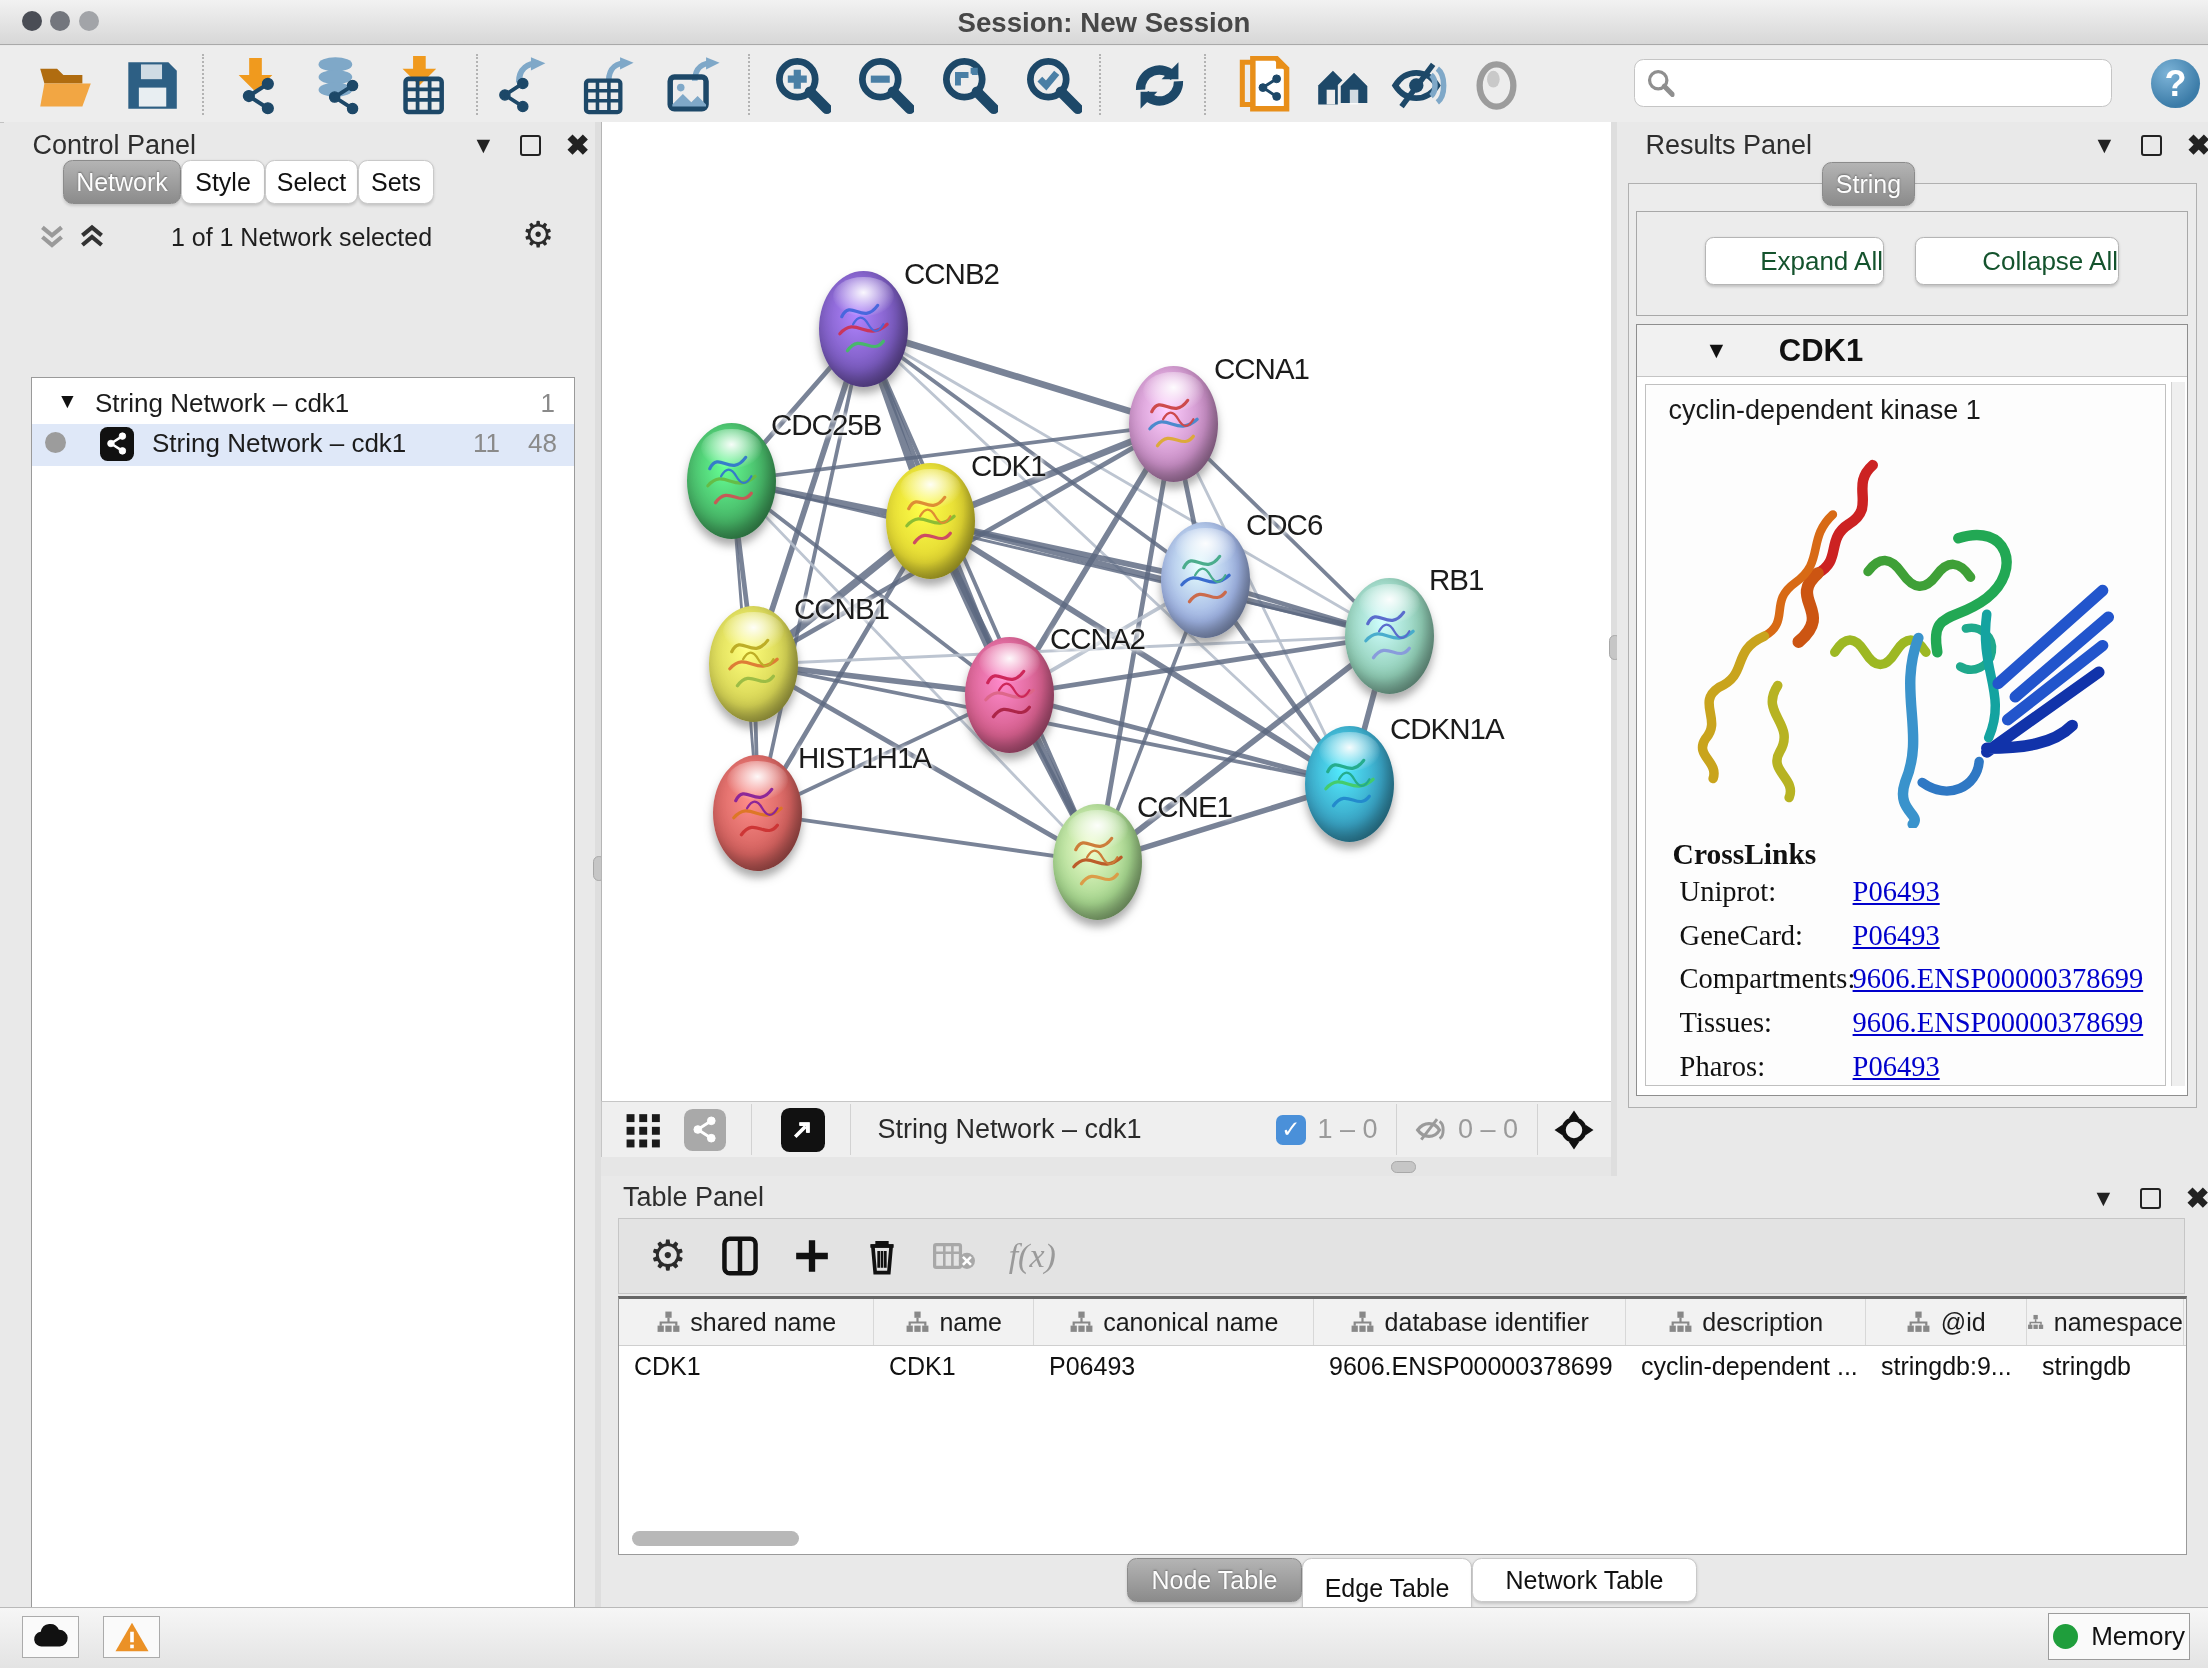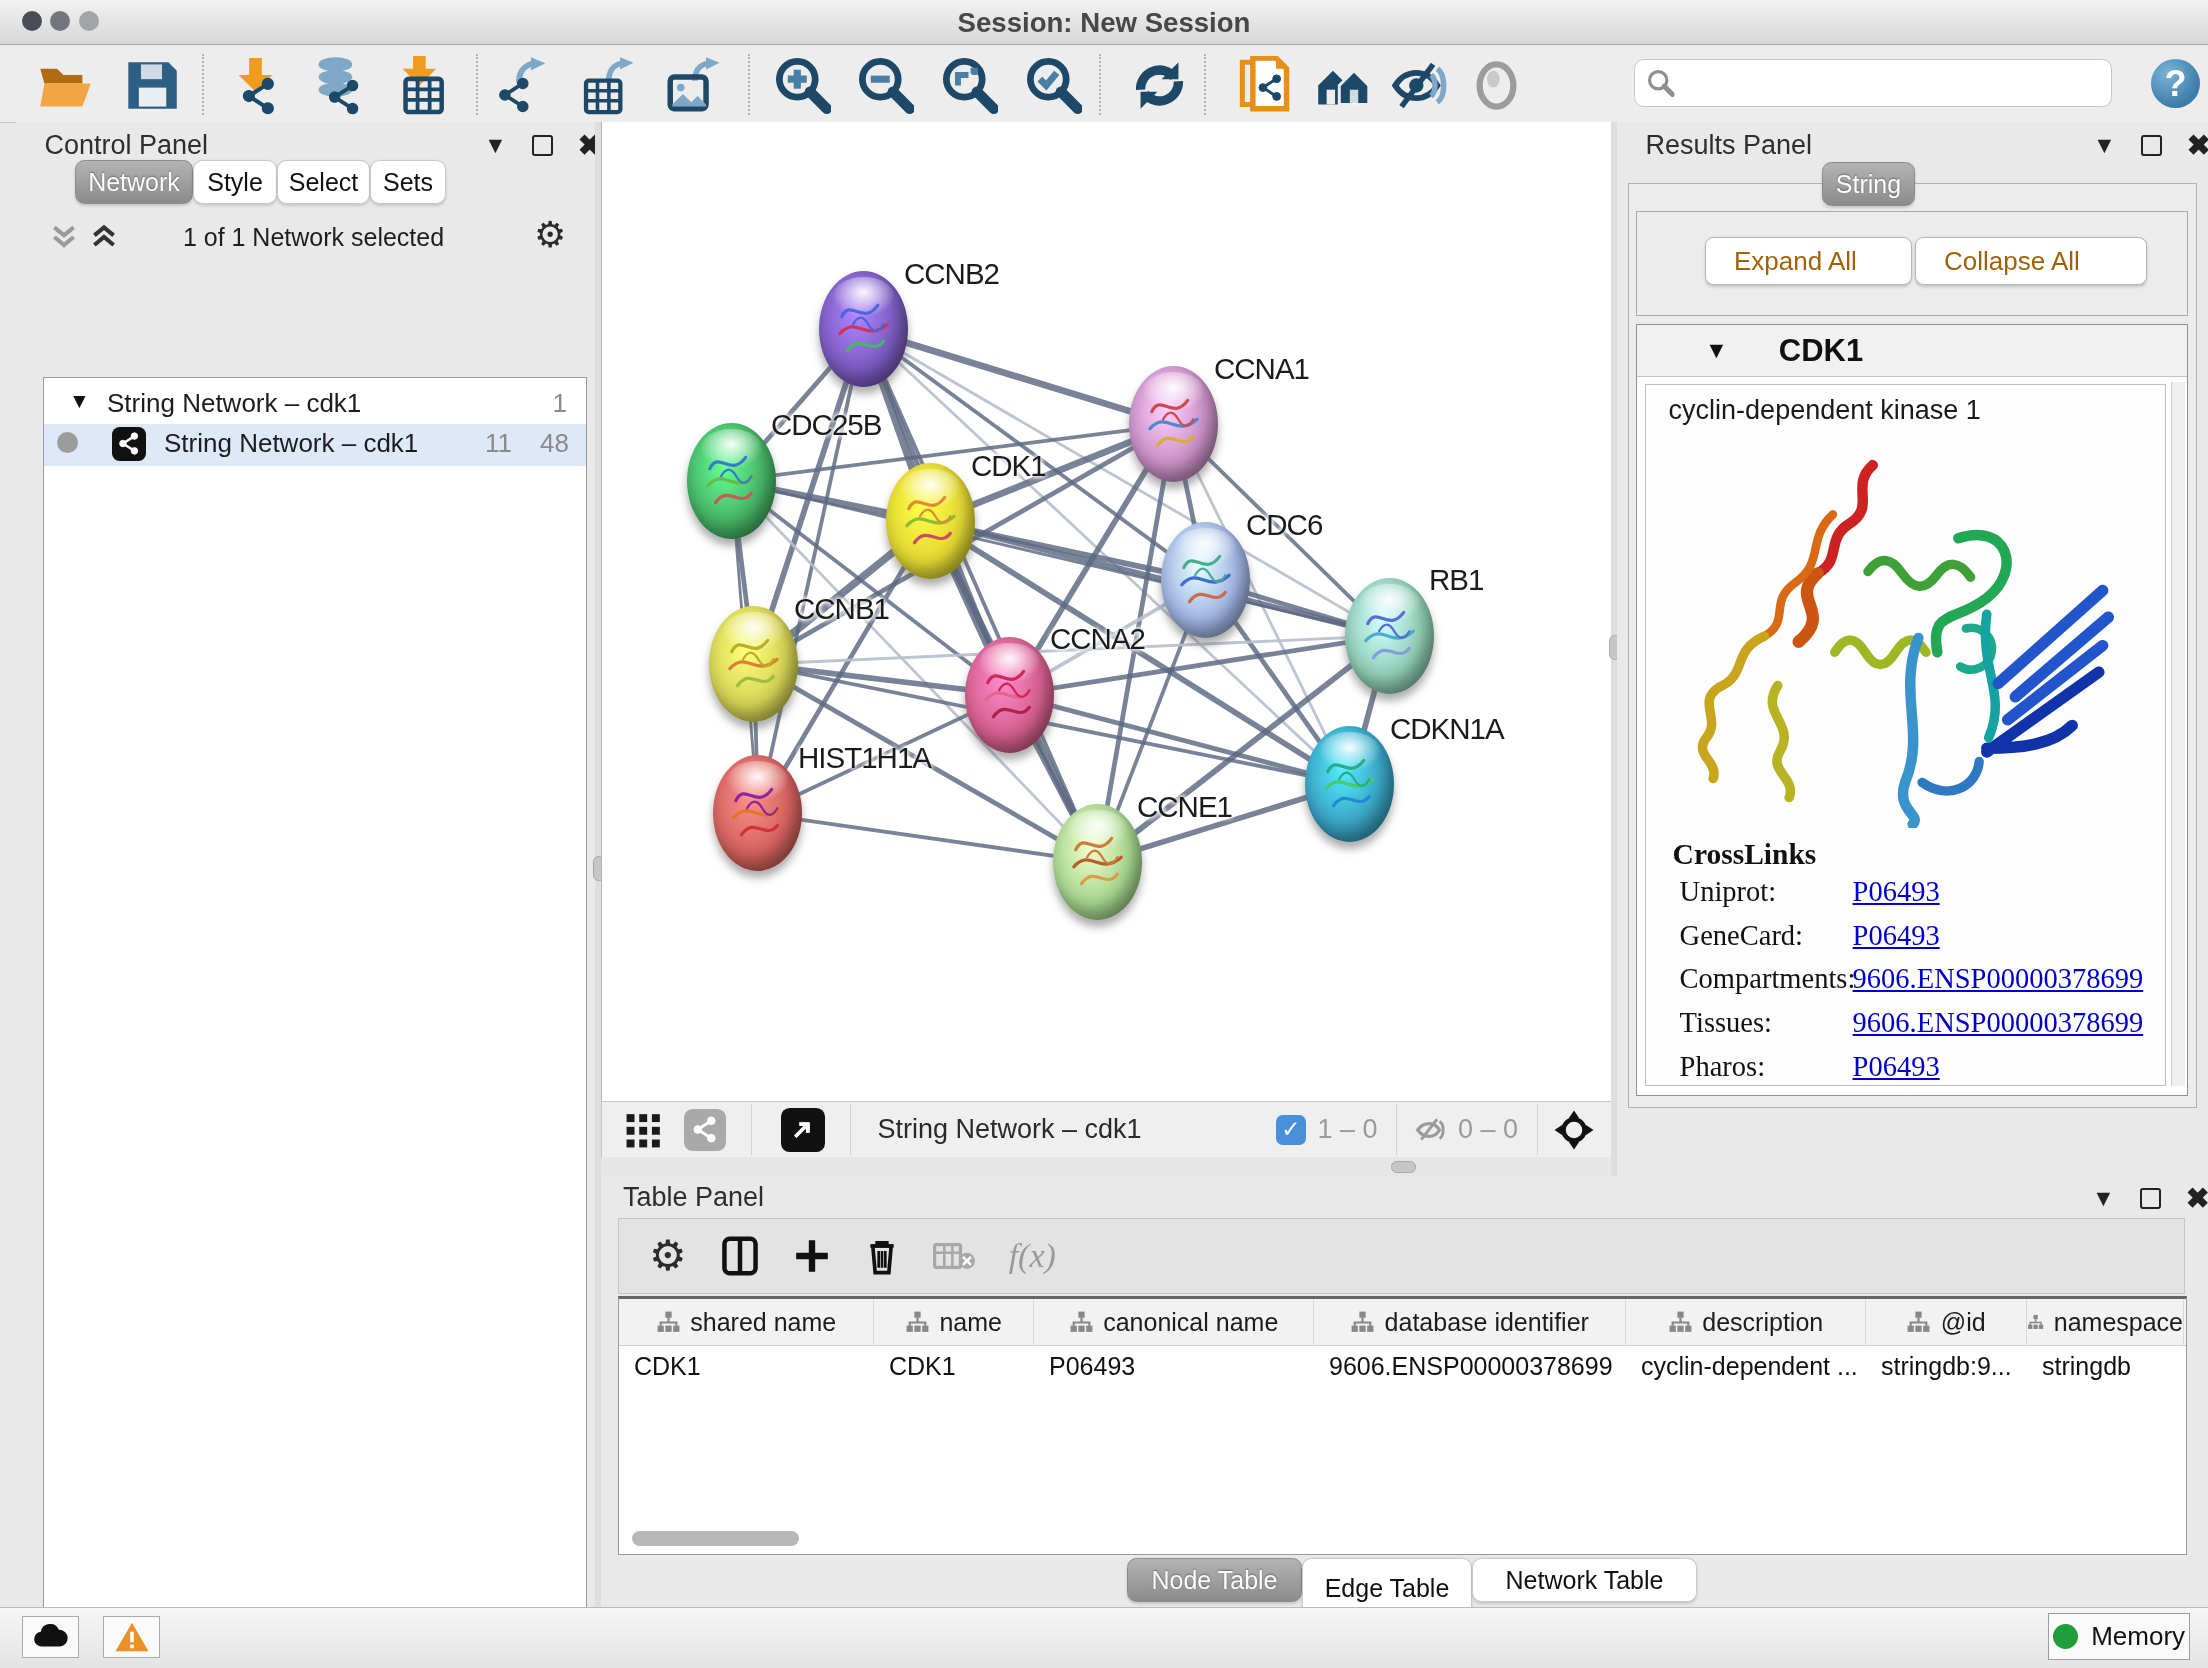--- a/index.html
+++ b/index.html
@@ -51,21 +51,21 @@
   .tab{
     height:42px;line-height:42px;padding:0 21px;background:#fff;border:1.9px solid #c9c9c9;
     border-radius:9.5px;font-size:25px;color:#111;text-align:center;
     box-shadow:0 1.9px 2.9px rgba(0,0,0,.15);
   }
   .tab.sel{
     background:linear-gradient(#b4b4b4,#8b8b8b);color:#fdfdfd;border-color:#8b8b8b;
     text-shadow:0 -1px 1.9px rgba(0,0,0,.35);
   }
   
-  .control-panel{left:16px;top:122px;width:595px;height:1486px;background:#e9e9e9;}
+  .control-panel{left:4px;top:122px;width:595px;height:1486px;background:#e9e9e9;}
   .tree-box{
     position:absolute;left:27px;top:255px;width:542px;height:1335px;
     background:#fff;border:1.9px solid #9a9a9a;
   }
   .tree-row{position:absolute;left:0;width:100%;height:38px;font-size:26px;color:#1c1c1c;}
   .tree-count{position:absolute;color:#8a8a8a;}
   .share-badge{
     position:absolute;width:34px;height:34px;border-radius:7.6px;background:#111;
     display:flex;align-items:center;justify-content:center;
   }
@@ -103,23 +103,22 @@
   .rp-outer{
     position:absolute;left:11.4px;top:61px;width:567px;height:923px;
     border:1.9px solid #b0b0b0;background:#ececec;
   }
   .rp-btnbox{
     position:absolute;left:19px;top:89px;width:550px;height:103px;
     border:1.9px solid #a8a8a8;background:#ececec;
   }
   .rp-button{
     position:absolute;top:25px;height:46px;background:#fff;border:1.9px solid #b5b5b5;
-    border-radius:8.6px;font-size:26px;color:#a16207;text-align:left;line-height:46px;
+    border-radius:8.6px;font-size:26px;color:#14532d;text-align:right;line-height:46px;
     box-shadow:0 1.9px 2.9px rgba(0,0,0,.18);
-    padding-left:28px;
   }
   .rp-content{
     position:absolute;left:19px;top:202px;width:550px;height:770px;
     border:1.9px solid #8e8e8e;background:#fff;
   }
   .rp-sec-head{
     position:absolute;left:0;top:0;width:100%;height:51px;background:#f1f1f1;
     border-bottom:1.9px solid #c4c4c4;display:flex;align-items:center;
   }
   .rp-inner{

